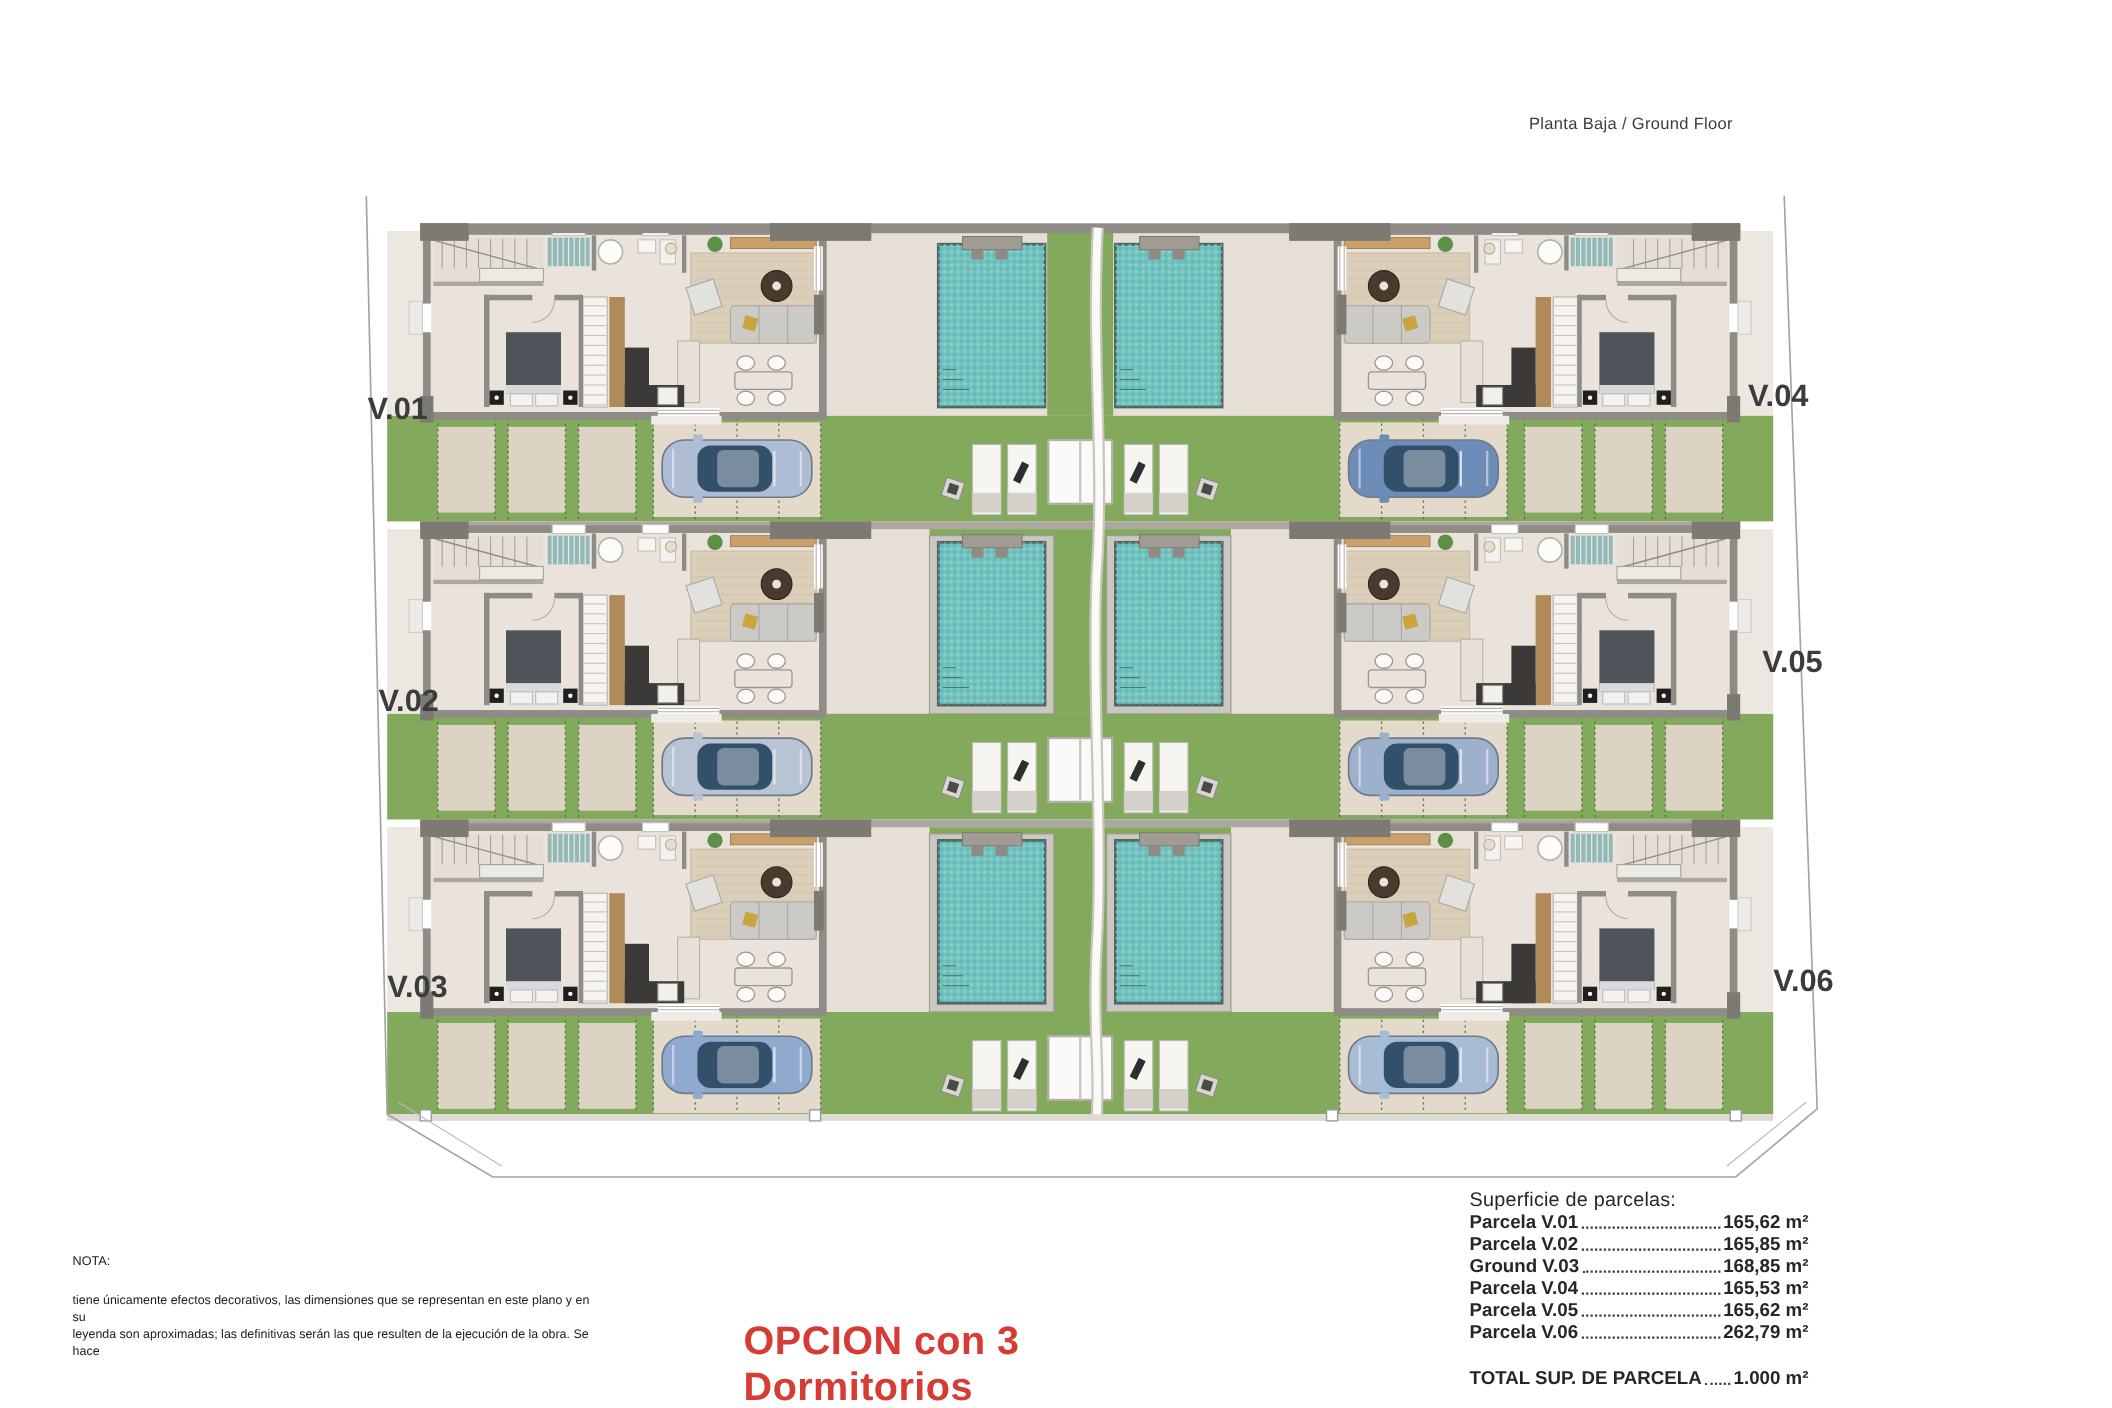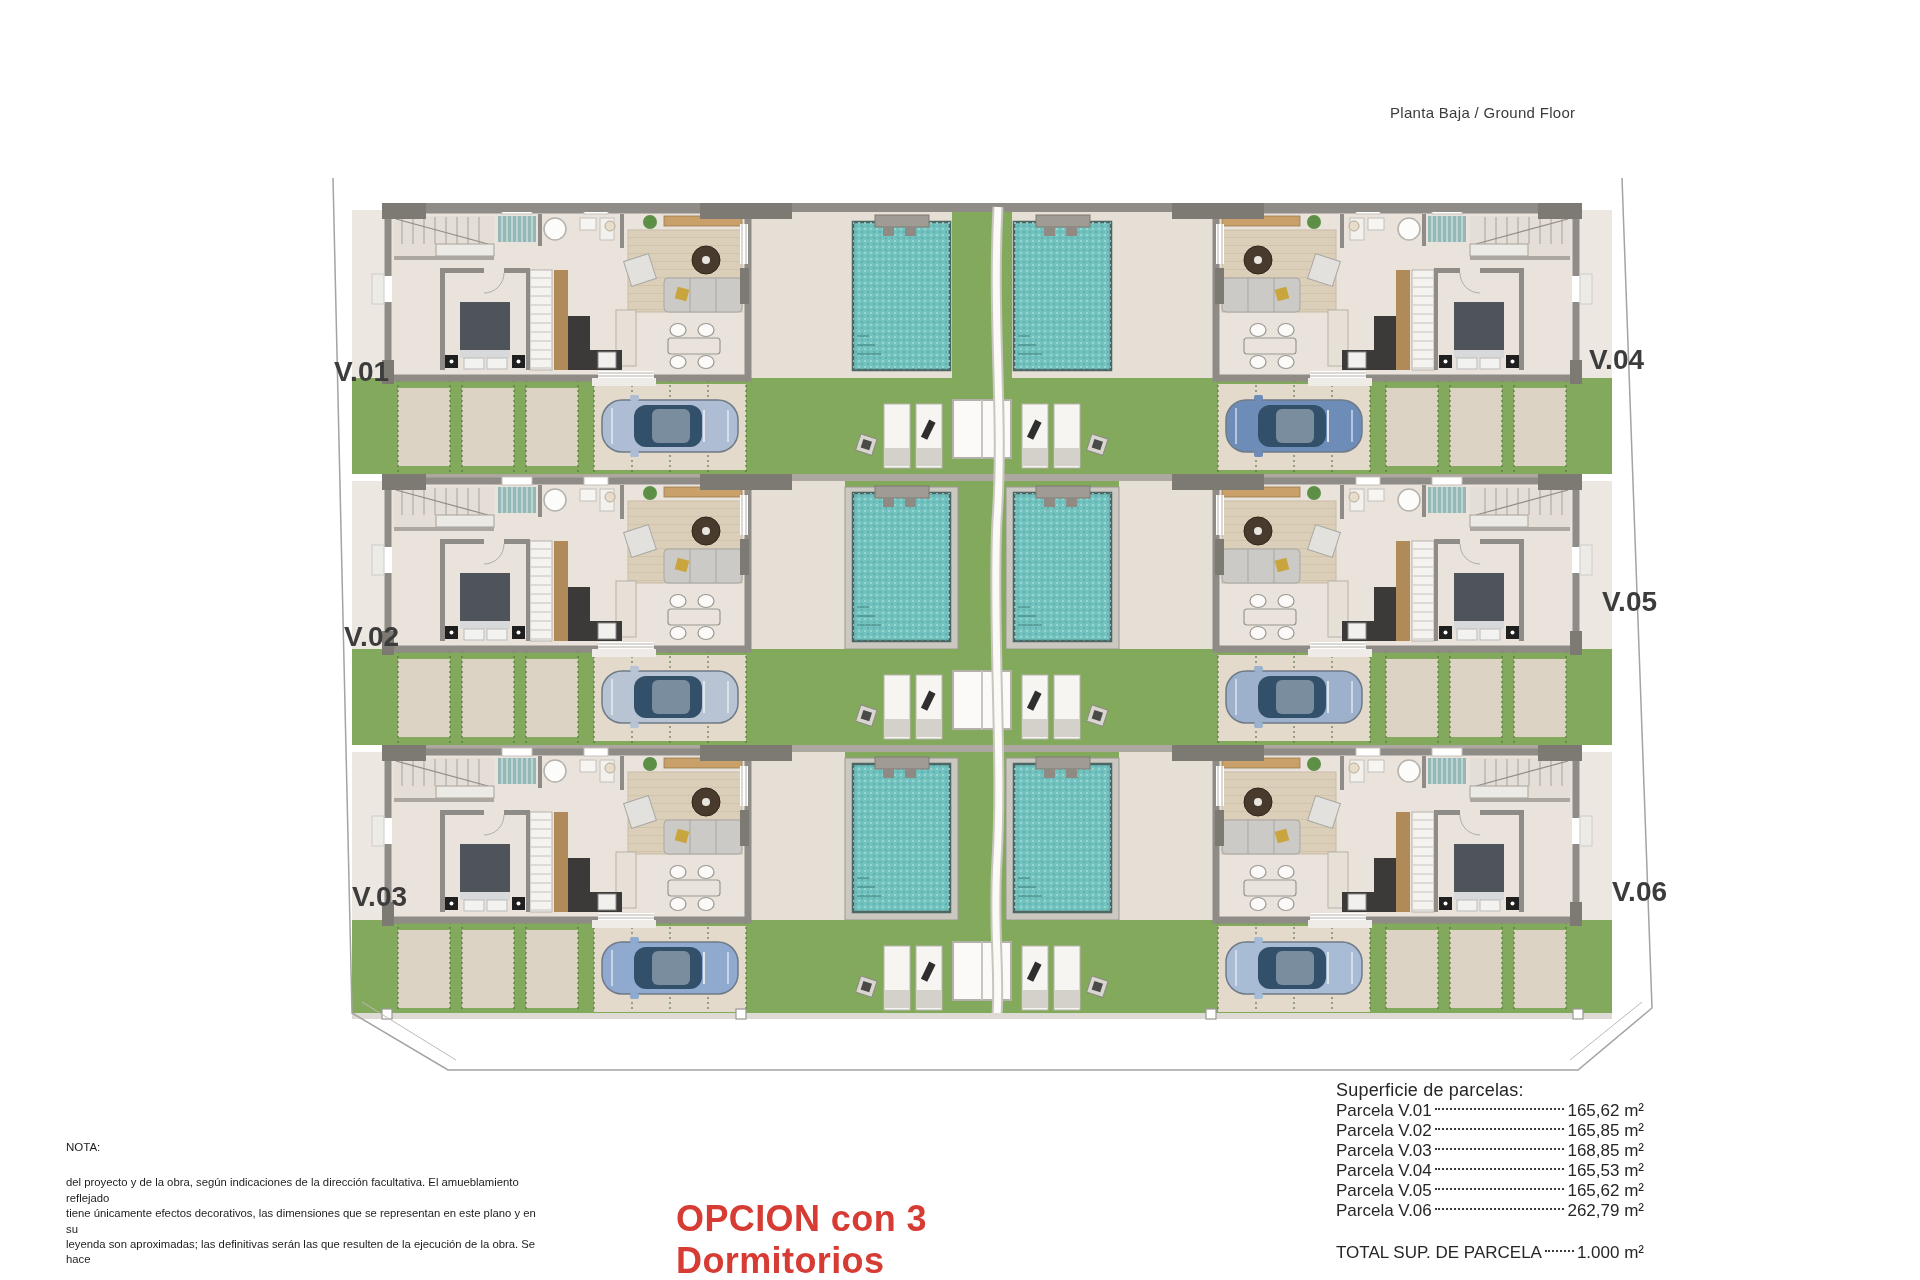--- a/index.html
+++ b/index.html
@@ -23,21 +23,21 @@
     left:66px;top:1140px;width:480px;
     font-size:11.3px;line-height:15.4px;color:#1c1c1c;
   }
   #note-heading{font-weight:400;margin-bottom:20px;font-size:11.5px;}
   #opcion-label{
     left:676px;top:1198px;width:460px;
     font-size:36px;font-weight:700;letter-spacing:.4px;
   }
   #parcels{left:1336px;top:1080px;width:308px;font-size:17px;color:#262626;}
   #parcels-heading{font-size:18px;letter-spacing:.2px;}
-  .prow{display:flex;align-items:center;height:20px;line-height:20px;white-space:nowrap;}
+  .prow{display:flex;align-items:flex-end;height:20px;line-height:20px;white-space:nowrap;font-weight:bold;}
   .pdots{flex:1;border-bottom:2px dotted #3a3a3a;margin:0 3px 4px 3px;min-width:10px;}
   .ptotal{margin-top:22px;font-size:17px;}
 </style>
 </head>
 <body>
 
 <svg id="plan-svg" viewBox="0 0 1920 1280">
   <defs>
     <pattern id="pooltex" width="6" height="6" patternUnits="userSpaceOnUse">
       <rect x="0" y="0" width="2" height="2" fill="#a2dbd6" opacity="0.75"></rect>
@@ -1032,21 +1032,20 @@
   <text x="1589" y="369" style="fill: rgb(60, 60, 60);">V.04</text>
   <text x="1602" y="611" style="fill: rgb(60, 60, 60);">V.05</text>
   <text x="1612" y="901" style="fill: rgb(60, 60, 60);">V.06</text>
 </svg>
 
 <div id="sheet-title" class="abs">Planta Baja / Ground Floor</div>
 
 <div id="note-block" class="abs">
   <div id="note-heading">NOTA:</div>
   <div id="note-lines">
-      <div>del proyecto y de la obra, según indicaciones de la dirección facultativa. El amueblamiento reflejado</div>
       <div>tiene únicamente efectos decorativos, las dimensiones que se representan en este plano y en su</div>
       <div>leyenda son aproximadas; las definitivas serán las que resulten de la ejecución de la obra. Se hace</div>
     </div>
 </div>
 
 <div id="opcion-label" class="abs" style="color: rgb(214, 59, 52);">OPCION con 3 Dormitorios</div>
 
 <div id="parcels" class="abs">
   <div id="parcels-heading">Superficie de parcelas:</div>
   <div id="parcel-list">
@@ -1054,21 +1053,21 @@
         <span>Parcela V.01</span>
         <span class="pdots"></span>
         <span>165,62 m²</span>
       </div>
       <div class="prow">
         <span>Parcela V.02</span>
         <span class="pdots"></span>
         <span>165,85 m²</span>
       </div>
       <div class="prow">
-        <span>Parcela V.03</span>
+        <span>Ground V.03</span>
         <span class="pdots"></span>
         <span>168,85 m²</span>
       </div>
       <div class="prow">
         <span>Parcela V.04</span>
         <span class="pdots"></span>
         <span>165,53 m²</span>
       </div>
       <div class="prow">
         <span>Parcela V.05</span>

